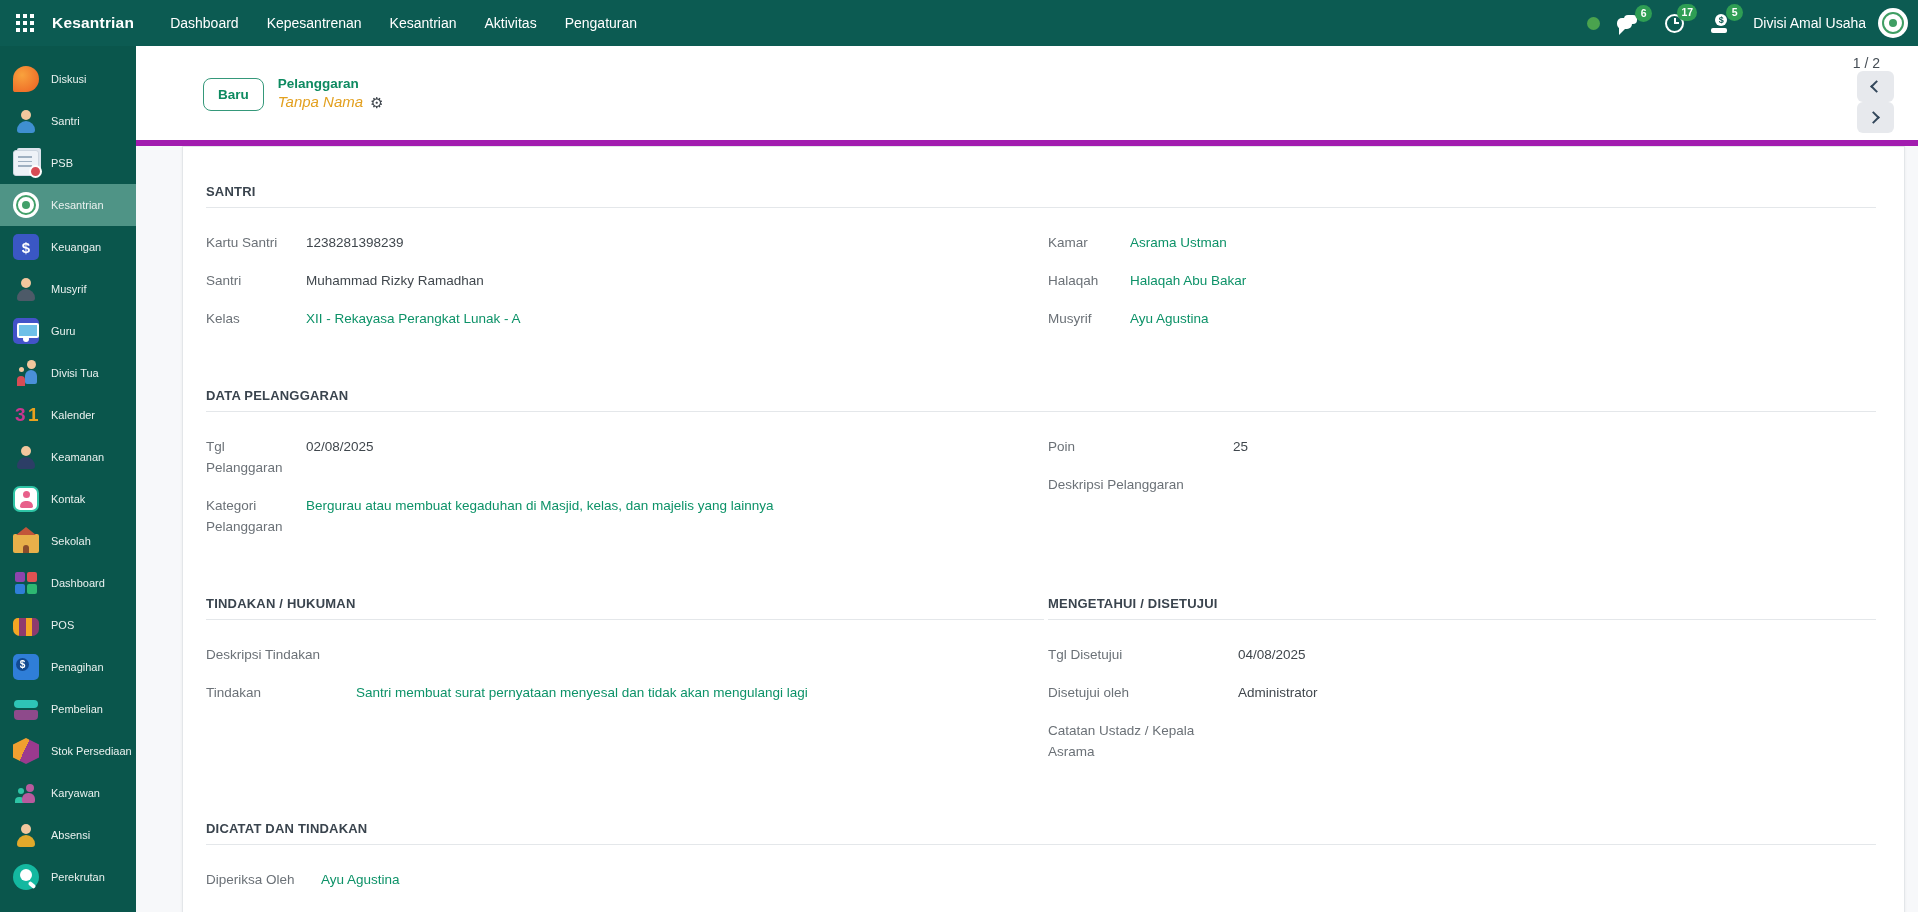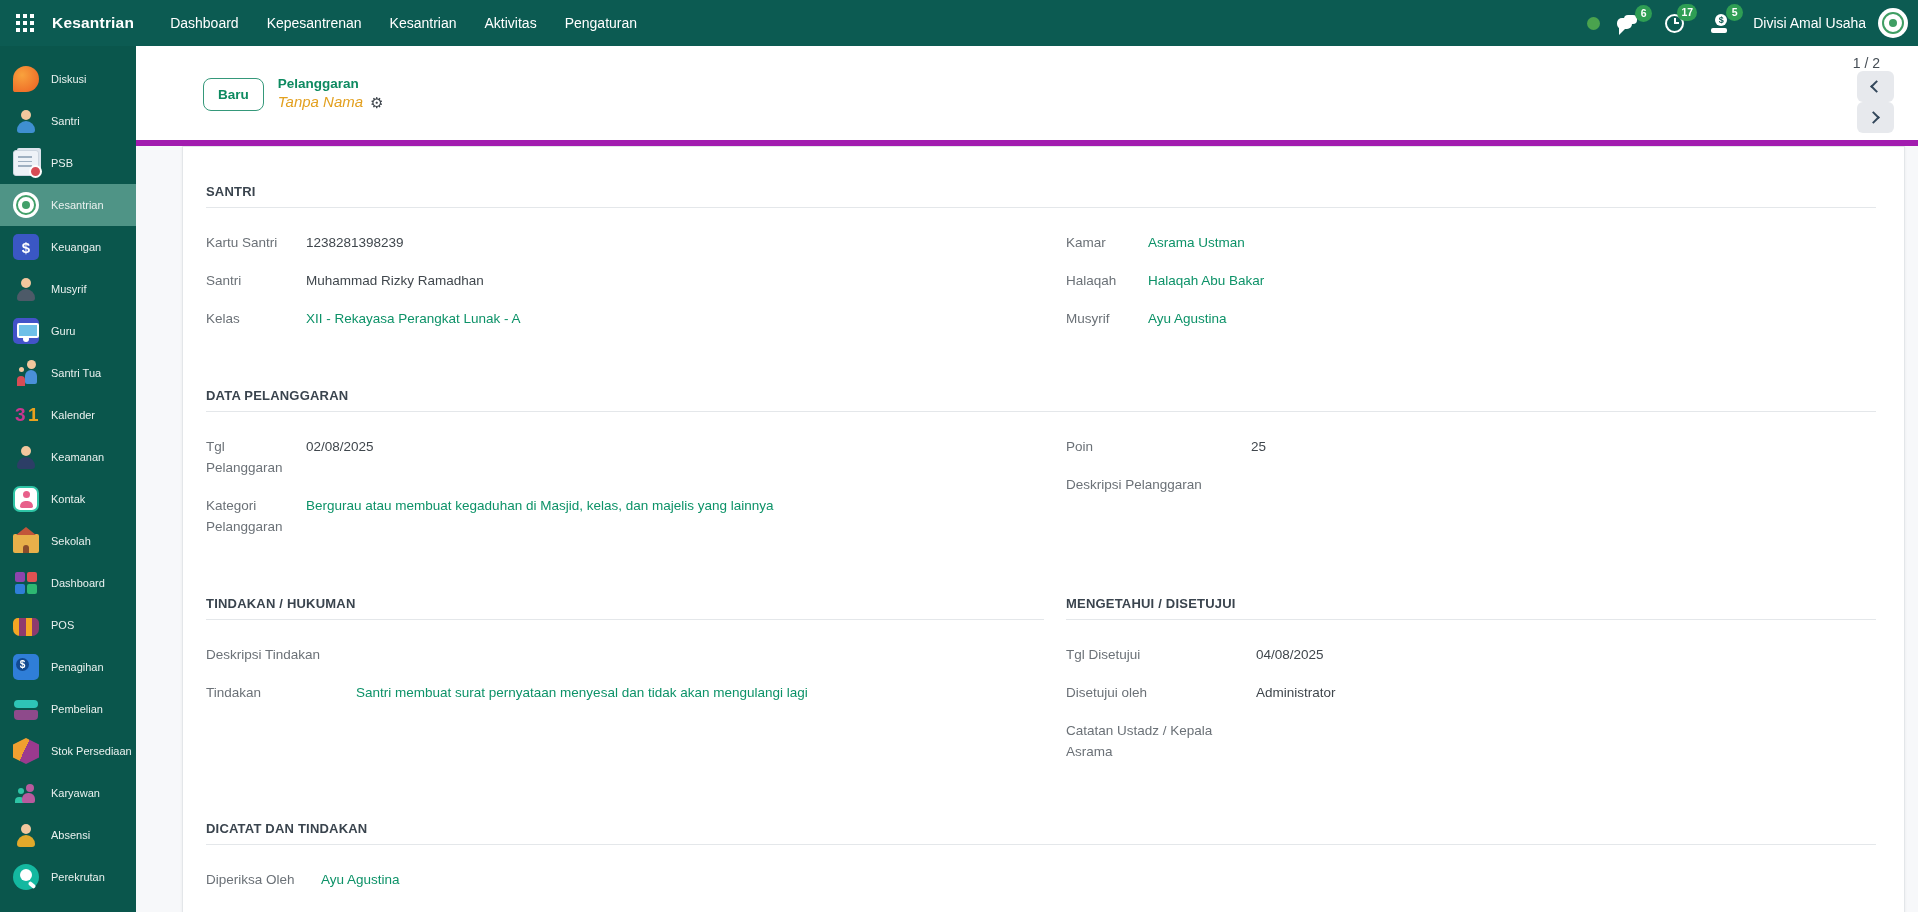--- a/index.html
+++ b/index.html
@@ -103,21 +103,21 @@
   .btn-draft { background:#e7e9ed; border:none; border-radius:8px; padding:9px 16px; font-size:14px; color:#22272c; cursor:pointer; font-family:inherit; }
   .statusbar { display:flex; align-items:center; background:#e7e9ed; border-radius:6px; height:36px; overflow:hidden; }
   .step { color:#6d757d; font-size:14px; font-weight:600; padding:0 17px; cursor:pointer; display:flex; align-items:center; height:100%; }
   .step-sep { width:8px; height:8px; border-top:2px solid #f8f9fa; border-right:2px solid #f8f9fa; transform:rotate(45deg); margin:0 -3px; flex:none; }
   .step.active { background:#d8f1e3; border:1px solid #7cc49c; color:#333e44; padding:0 18px 0 26px; clip-path:polygon(0 0,100% 0,100% 100%,0 100%,11px 50%); border-radius:0 6px 6px 0; }
 
   .sheet-area { flex:1; overflow:hidden; }
   .sheet { margin:0 13px 20px 46px; background:#fff; border:1px solid #e3e6e9; box-shadow:0 1px 3px rgba(0,0,0,.06); padding:37px 28px 56px 23px; min-height:716px; }
   .section { margin-bottom:42px; }
   .sec-title { font-size:13px; font-weight:bold; color:#3a444e; letter-spacing:.2px; padding-bottom:8px; border-bottom:1px solid #e4e7ea; margin-bottom:24px; }
-  .cols { display:flex; gap:22px; }
+  .cols { display:flex; gap:4px; }
   .col { width:838px; flex:none; }
   .col.grow { flex:1; width:auto; }
   .row { display:flex; margin-bottom:17px; line-height:21px; }
   .lbl { flex:none; width:var(--lw,100px); color:#6b7177; padding-right:10px; }
   .val { color:#40474d; }
   .val.link { color:#0d9268; cursor:pointer; }
   .lw100 { --lw:100px; } .lw80 { --lw:82px; } .lw185 { --lw:185px; }
   .lw150 { --lw:150px; } .lw190 { --lw:190px; } .lw115 { --lw:115px; }
 </style>
 </head>
@@ -178,21 +178,21 @@
   <div class="s-item">
     <span class="ico person ico-musyrif"></span>
     <span class="s-label">Musyrif</span>
   </div>
   <div class="s-item">
     <span class="ico ico-guru"></span>
     <span class="s-label">Guru</span>
   </div>
   <div class="s-item">
     <span class="ico ico-orangtua"></span>
-    <span class="s-label">Santri Tua</span>
+    <span class="s-label">Divisi Tua</span>
   </div>
   <div class="s-item">
     <span class="ico ico-kalender"></span>
     <span class="s-label">Kalender</span>
   </div>
   <div class="s-item">
     <span class="ico person ico-keamanan"></span>
     <span class="s-label">Keamanan</span>
   </div>
   <div class="s-item">

